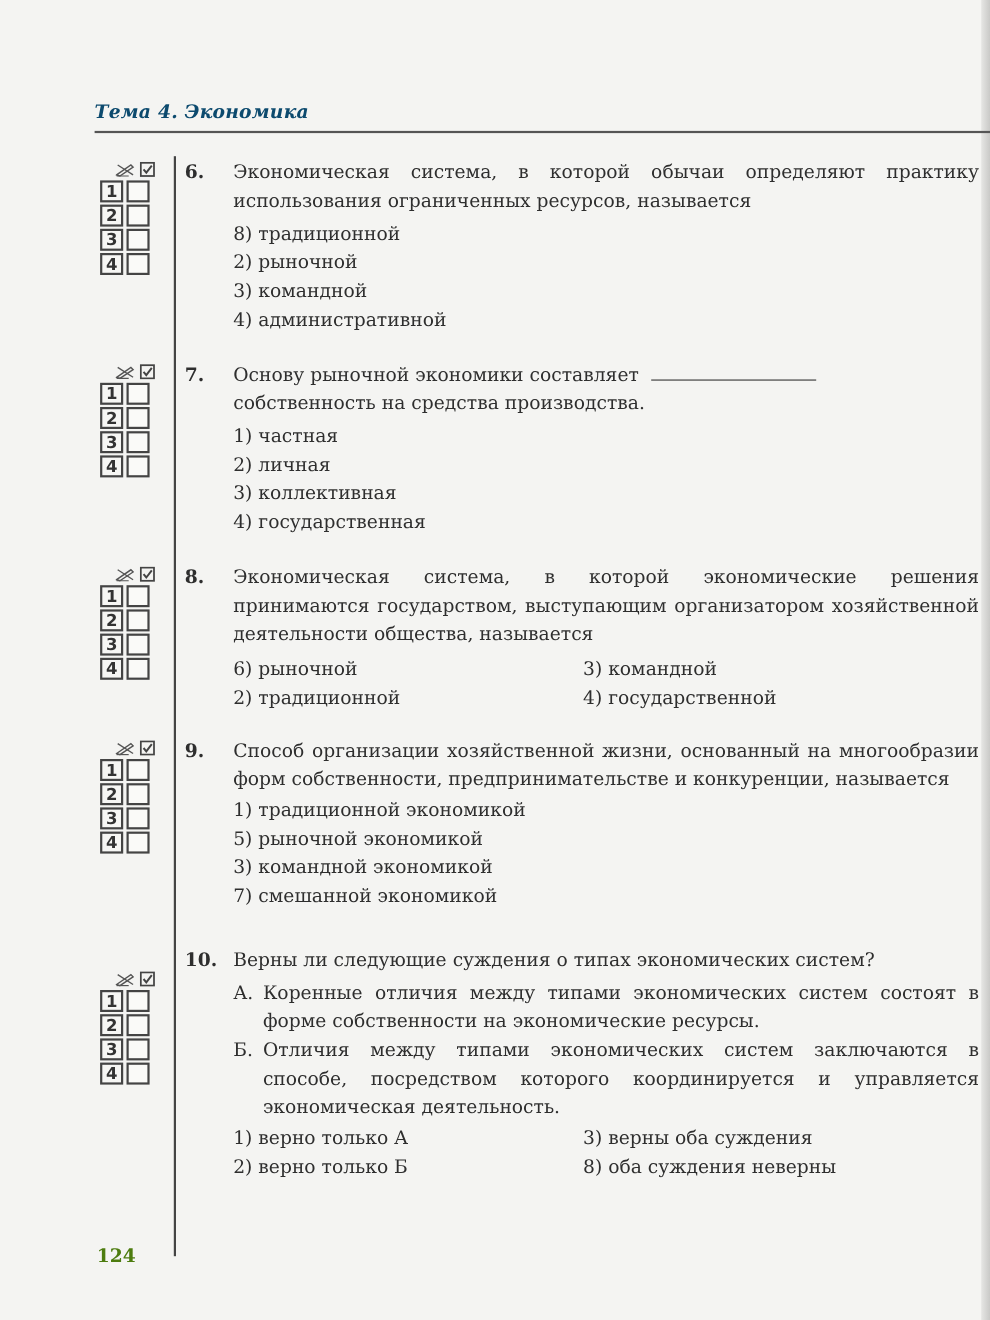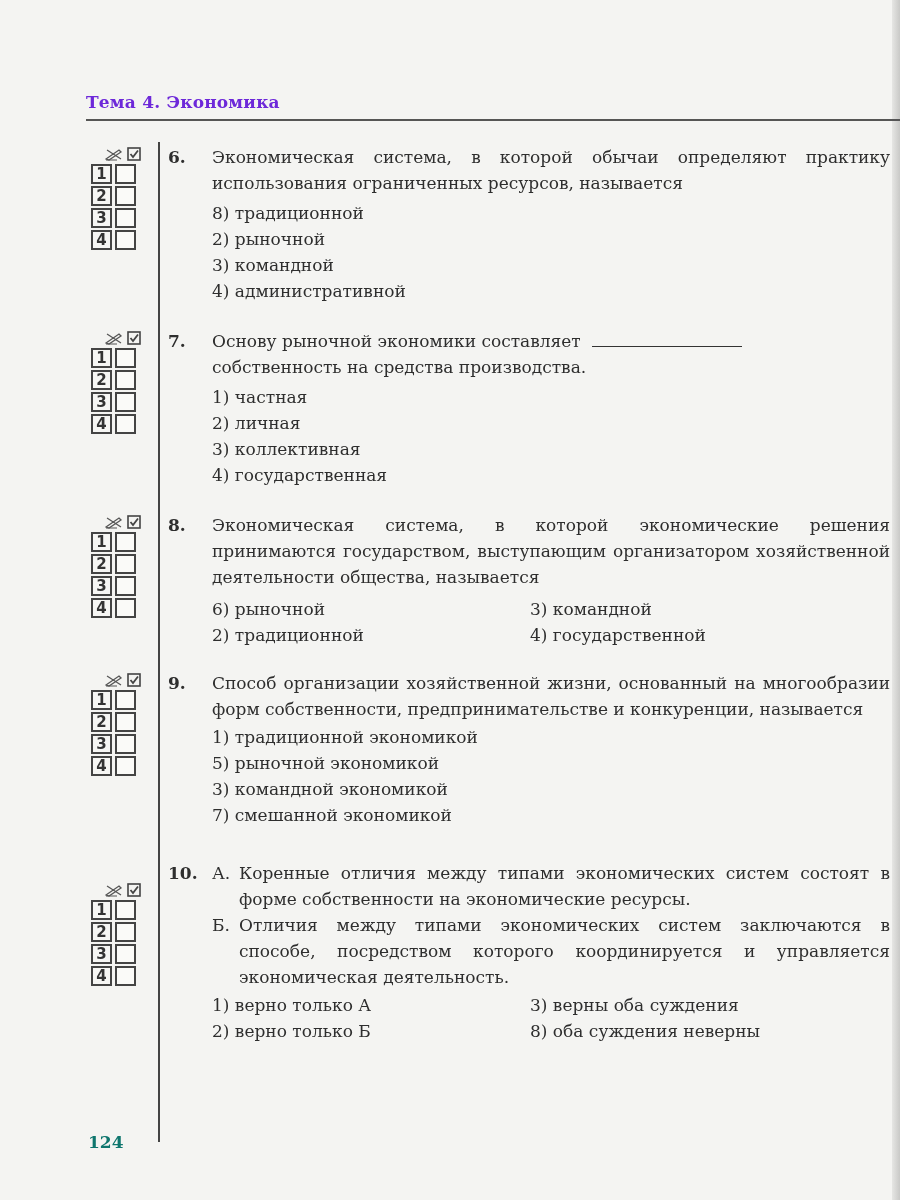--- a/index.html
+++ b/index.html
@@ -11,22 +11,23 @@
     position: relative;
   }
   .page-edge {
     position: absolute; right: 0; top: 0; width: 8px; height: 1200px;
     background: linear-gradient(to right, #e6e6e4, #c9c9c7);
   }
   .header {
     position: absolute; left: 86px; top: 92px; width: 814px;
   }
   .header-title {
-    font-weight: bold; font-size: 17px; color: #6d28d9;
+    font-weight: bold; font-size: 17px; color: #0c4a6e;
     letter-spacing: 0.2px;
+    font-style: italic;
   }
   .header-rule {
     position: absolute; left: 0; top: 27px; width: 814px; height: 2px; background: #555;
   }
   .divider {
     position: absolute; left: 158px; top: 142px; width: 2px; height: 1000px; background: #444;
   }
   .answer-grid {
     position: absolute; left: 91px; width: 56px;
   }
@@ -48,21 +49,21 @@
   .q-num { position: absolute; left: 0; top: 0; font-weight: bold; font-size: 17px; }
   .q-text { margin-left: 44px; text-align: justify; }
   .q-text .blank { display: inline-block; width: 180px; border-bottom: 1px solid #333; vertical-align: baseline; height: 14px; }
   .opts { margin-left: 44px; margin-top: 2px; }
   .opt { height: 26px; }
   .opts.two-col { display: grid; grid-template-columns: 318px 1fr; }
   .stmt { margin-left: 44px; display: flex; }
   .stmt-label { width: 27px; flex: none; }
   .stmt-text { flex: 1; text-align: justify; }
   .page-num {
-    position: absolute; left: 88px; top: 1132px; font-weight: bold; font-size: 17px; color: #0f766e;
+    position: absolute; left: 88px; top: 1132px; font-weight: bold; font-size: 17px; color: #4d7c0f;
   }
 </style>
 </head>
 <body>
 
 <div class="page-edge"></div>
 
 <div class="header">
   <div class="header-title">Тема 4. Экономика</div>
   <div class="header-rule"></div>
@@ -279,20 +280,21 @@
   <div class="opts">
     <div class="opt">1) традиционной экономикой</div>
     <div class="opt">5) рыночной экономикой</div>
     <div class="opt">3) командной экономикой</div>
     <div class="opt">7) смешанной экономикой</div>
   </div>
 </div>
 
 <div class="q" style="top:860px;">
   <div class="q-num">10.</div>
+  <div class="q-text" style="margin-bottom:4px;">Верны ли следующие суждения о типах экономических систем?</div>
   <div class="stmt">
     <div class="stmt-label">А.</div>
     <div class="stmt-text">Коренные отличия между типами экономических систем состоят в форме собственности на экономические ресурсы.</div>
   </div>
   <div class="stmt">
     <div class="stmt-label">Б.</div>
     <div class="stmt-text">Отличия между типами экономических систем заключаются в способе, посредством которого координируется и управляется экономическая деятельность.</div>
   </div>
   <div class="opts two-col">
     <div class="opt">1) верно только А</div>

